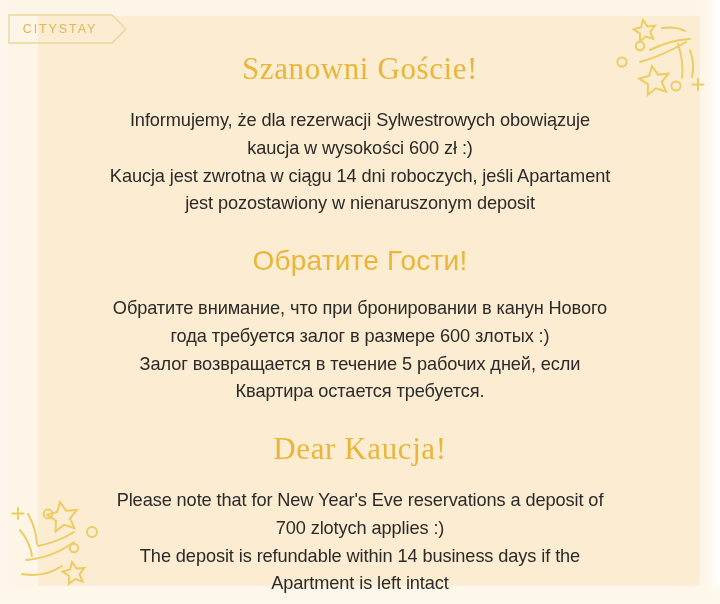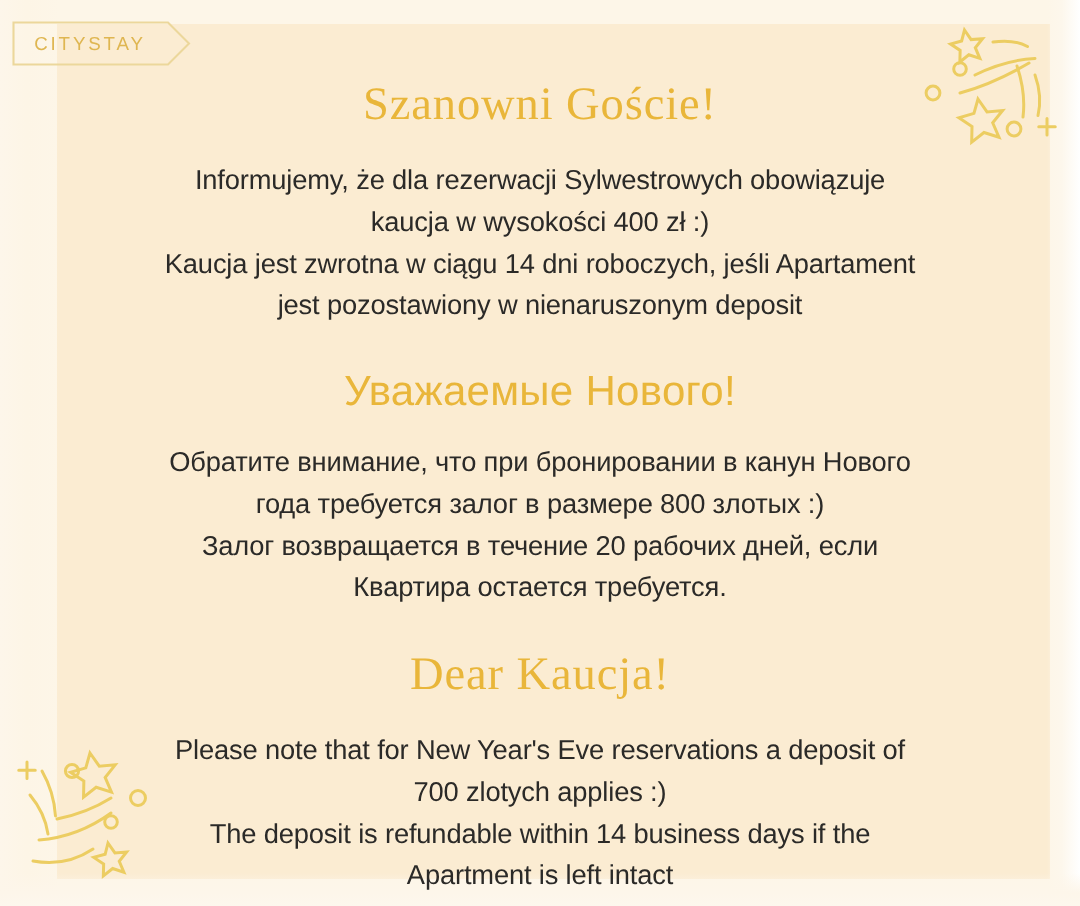--- a/index.html
+++ b/index.html
@@ -227,39 +227,39 @@
 
   <div class="content">
 
     <div class="sp-title"></div>
 
     <div class="block">
       <h1 class="heading-serif">Szanowni Goście!</h1>
       <div class="sp-a"></div>
       <p class="body-text">
         <span class="ln">Informujemy, że dla rezerwacji Sylwestrowych obowiązuje</span>
-        <span class="ln">kaucja w wysokości 400 zł :)</span>
+        <span class="ln">kaucja w wysokości 600 zł :)</span>
       </p>
       <p class="body-text">
         <span class="ln">Kaucja jest zwrotna w ciągu 14 dni roboczych, jeśli Apartament</span>
         <span class="ln">jest pozostawiony w nienaruszonym deposit</span>
       </p>
     </div>
 
     <div class="sp-c"></div>
 
     <div class="block">
-      <h1 class="heading-sans">Уважаемые Нового!</h1>
+      <h1 class="heading-sans">Обратите Гости!</h1>
       <div class="sp-d"></div>
       <p class="body-text">
         <span class="ln">Обратите внимание, что при бронировании в канун Нового</span>
-        <span class="ln">года требуется залог в размере 800 злотых :)</span>
-      </p>
-      <p class="body-text">
-        <span class="ln">Залог возвращается в течение 20 рабочих дней, если</span>
+        <span class="ln">года требуется залог в размере 600 злотых :)</span>
+      </p>
+      <p class="body-text">
+        <span class="ln">Залог возвращается в течение 5 рабочих дней, если</span>
         <span class="ln">Квартира остается требуется.</span>
       </p>
     </div>
 
     <div class="sp-f"></div>
 
     <div class="block">
       <h1 class="heading-serif">Dear Kaucja!</h1>
       <div class="sp-g"></div>
       <p class="body-text">

